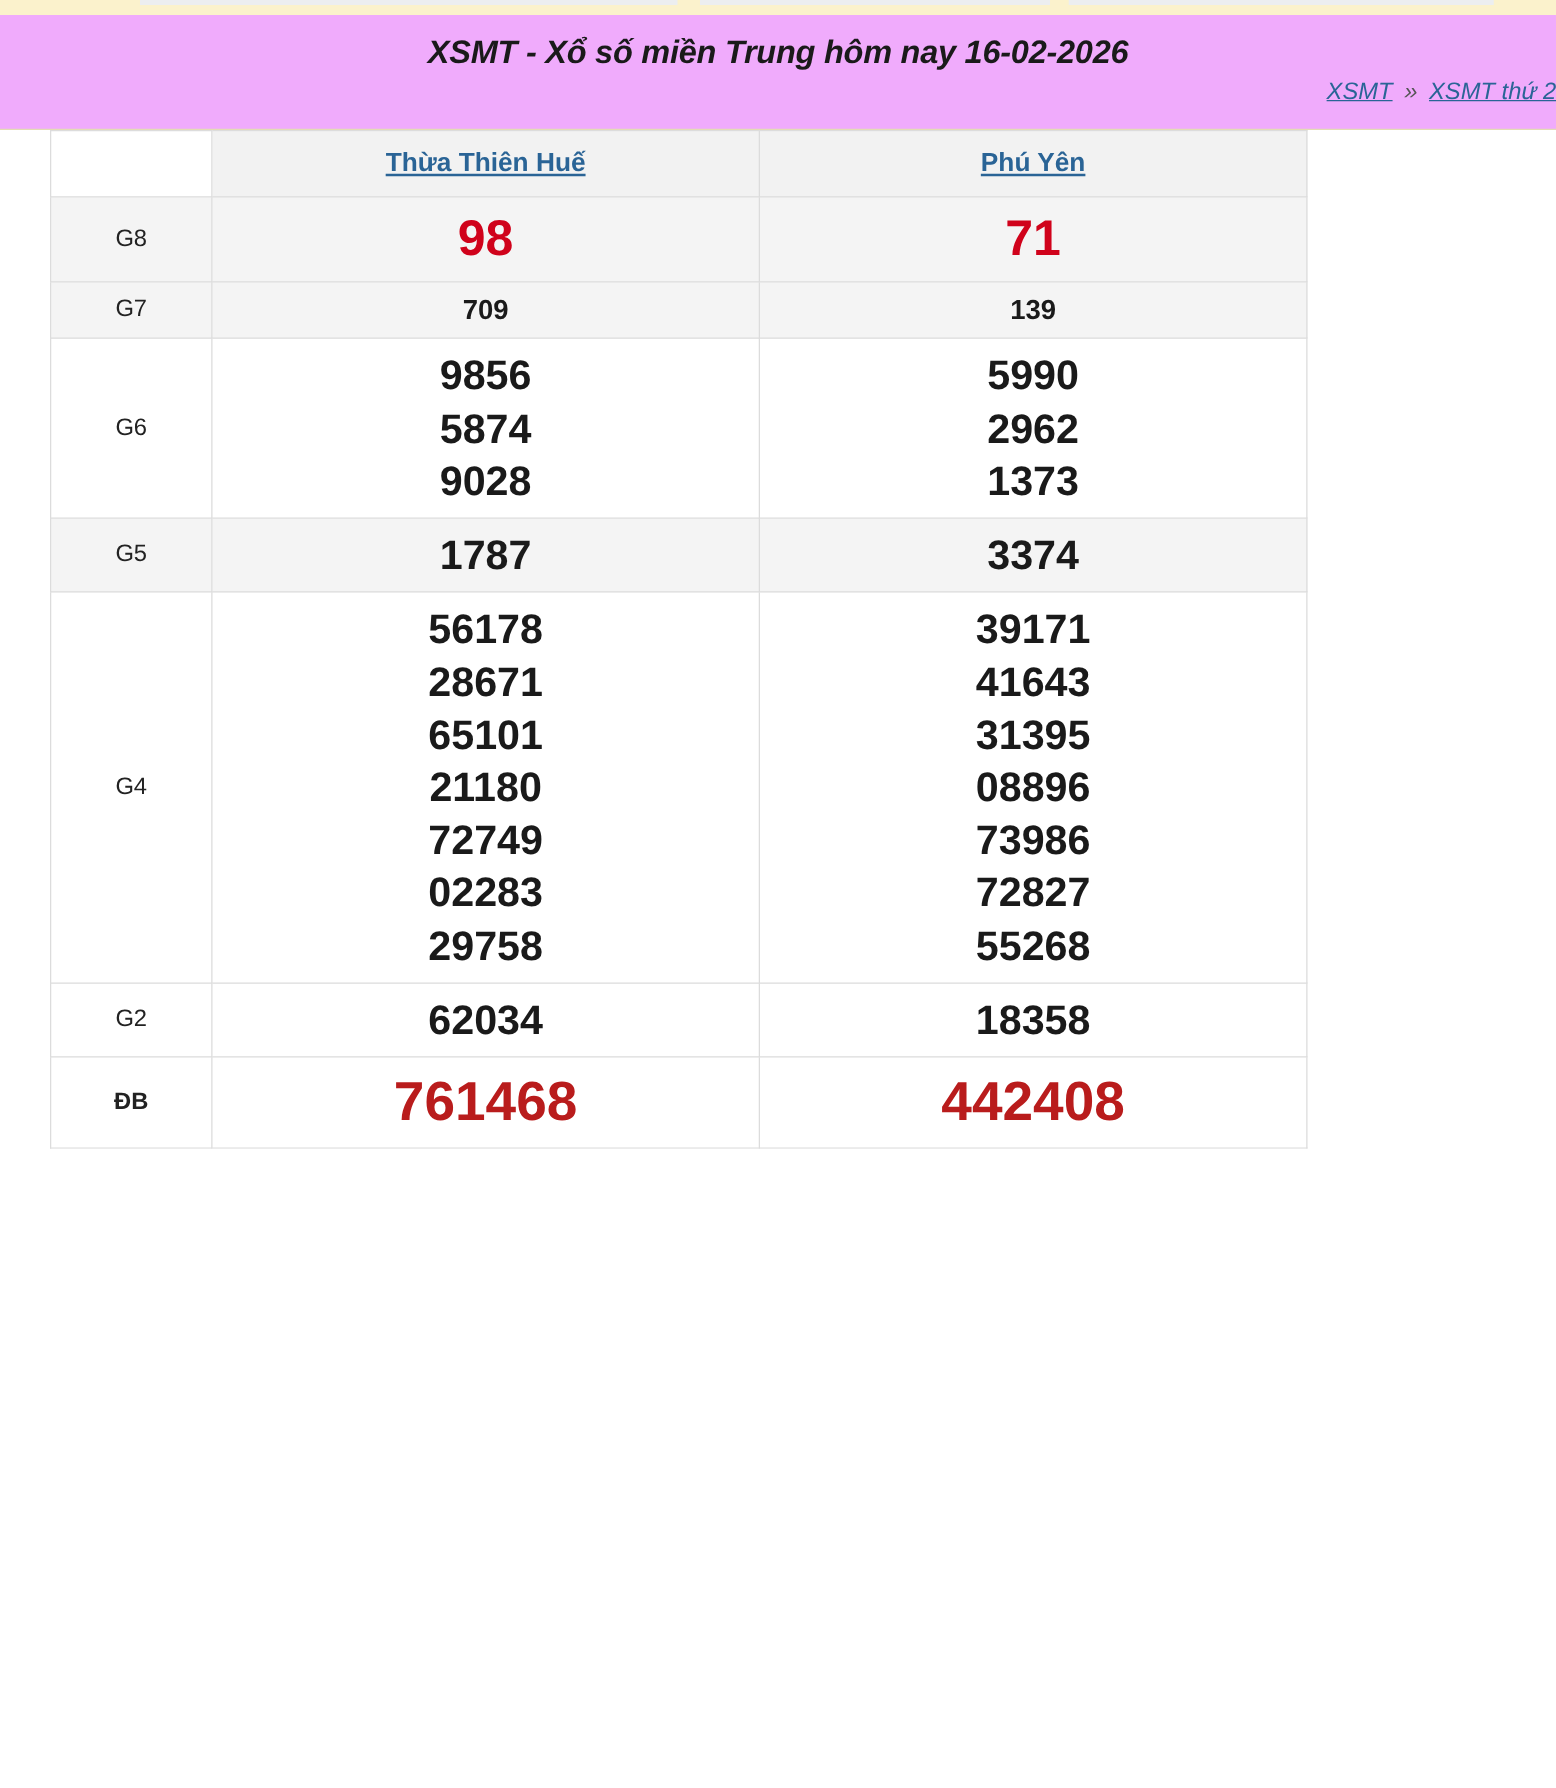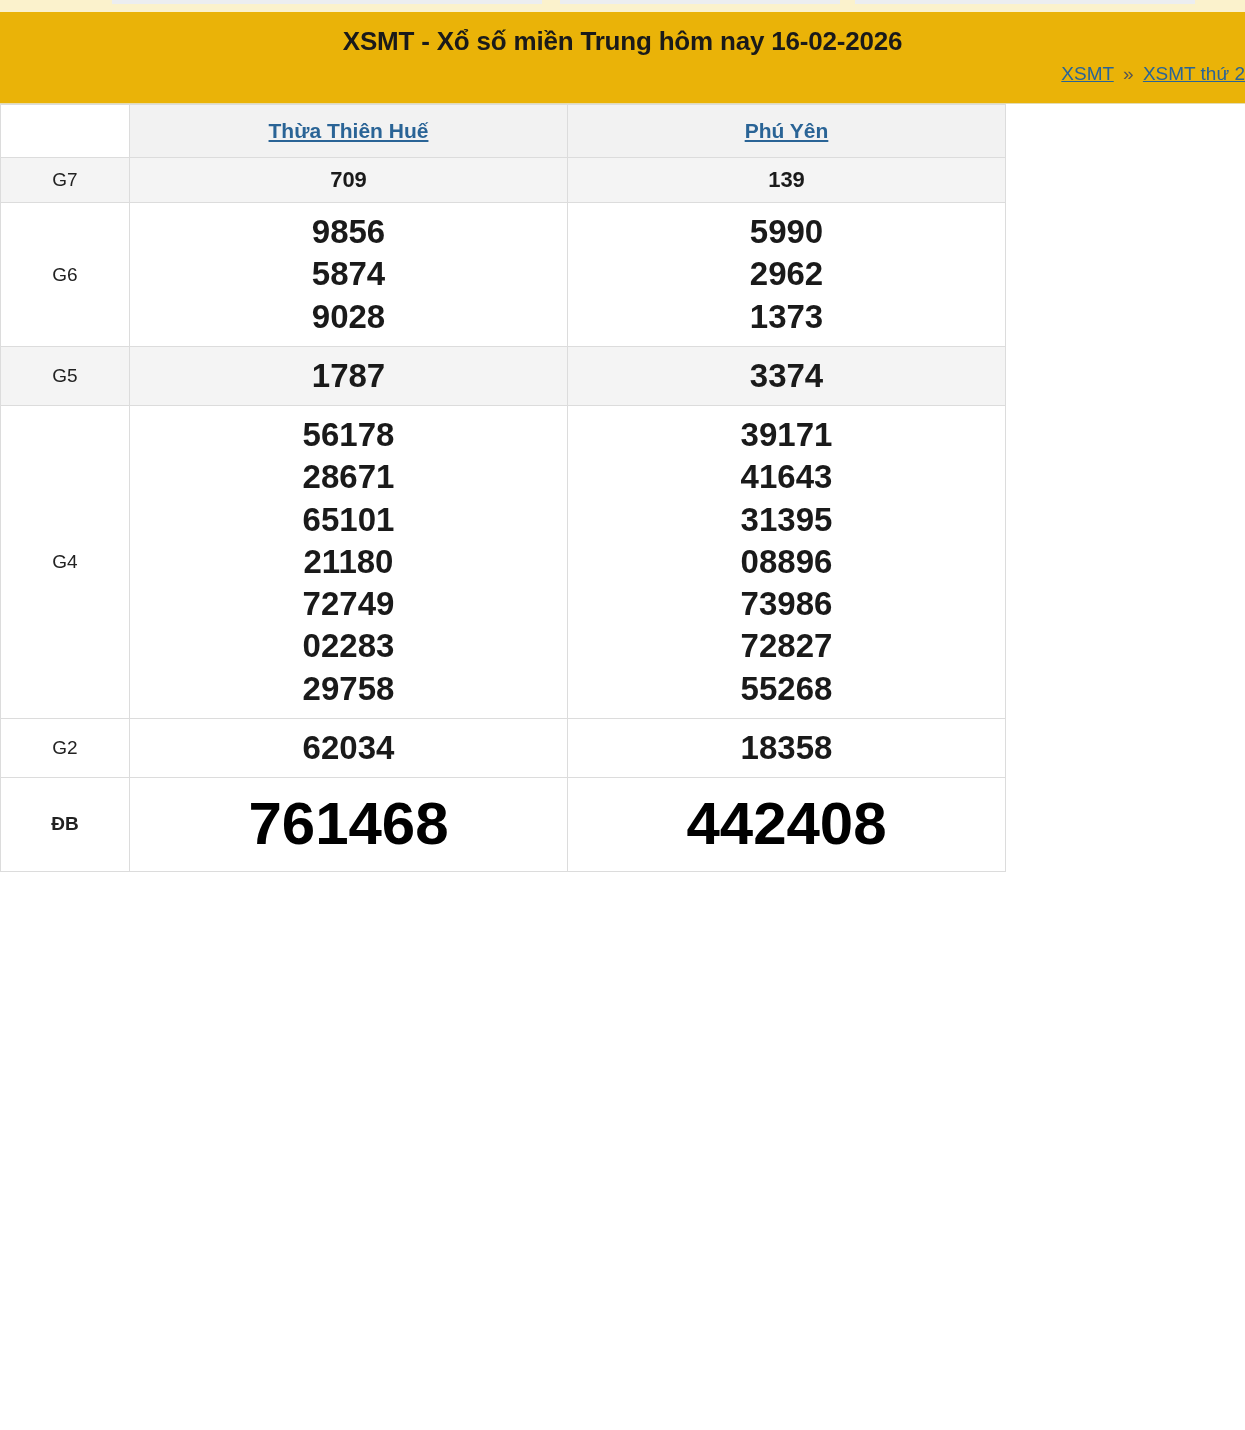--- a/index.html
+++ b/index.html
@@ -11,24 +11,25 @@
     background: #ffffff;
     font-family: "Liberation Sans", sans-serif;
     color: #1a1a1a;
   }
   .page {
     width: 1245px;
     box-sizing: border-box;
   }
   
   .header {
-    background: #eab308;
+    background: #f0abfc;
     padding: 14px 0 18px 0;
     text-align: center;
     border-bottom: 1px solid #e4dcb4;
+    font-style: italic;
   }
   .header-title {
     font-size: 26px;
     font-weight: bold;
     color: #1a1a1a;
     letter-spacing: -0.2px;
     margin-bottom: 6px;
   }
   .breadcrumb {
     font-size: 19px;
@@ -59,20 +60,21 @@
   }
   .top-strip .seg.a { left: 112px; width: 430px; }
   .top-strip .seg.b { left: 560px; width: 280px; }
   .top-strip .seg.c { left: 855px; width: 340px; }
 
   
   table.results {
     width: 1006px;
     border-collapse: collapse;
     table-layout: fixed;
+    margin-left: 40px;
   }
   table.results td, table.results th {
     border: 1px solid #dcdcdc;
     text-align: center;
     vertical-align: middle;
   }
   table.results th.col-head {
     background: #f2f2f2;
     padding: 14px 6px;
     font-size: 21px;
@@ -105,21 +107,21 @@
     background: #f4f4f4;
   }
   tr.row-plain td {
     background: #ffffff;
   }
   td.numbers .num {
     display: block;
   }
   
   td.g8 { font-size: 40px; color: #d0021b; }
-  td.db { font-size: 60px; color: #000000; }
+  td.db { font-size: 44px; color: #b91c1c; }
   td.g7 { font-size: 22px; }
   tr.db-row td.prize-label { font-weight: bold; }
   tr.last-row td { border-bottom: 1px solid #dcdcdc; }
 </style>
 </head>
 <body>
 
 <div class="page">
 
   <div class="top-strip">
@@ -143,20 +145,29 @@
         <th class="corner"></th>
         <th class="col-head">
           <a href="#">Thừa Thiên Huế</a>
         </th>
         <th class="col-head">
           <a href="#">Phú Yên</a>
         </th>
       </tr>
     </thead>
     <tbody>
+      <tr class="row-alt">
+        <td class="prize-label">G8</td>
+        <td class="numbers g8">
+          <span class="num">98</span>
+        </td>
+        <td class="numbers g8">
+          <span class="num">71</span>
+        </td>
+      </tr>
 
       <tr class="row-alt">
         <td class="prize-label">G7</td>
         <td class="numbers g7">
           <span class="num">709</span>
         </td>
         <td class="numbers g7">
           <span class="num">139</span>
         </td>
       </tr>

